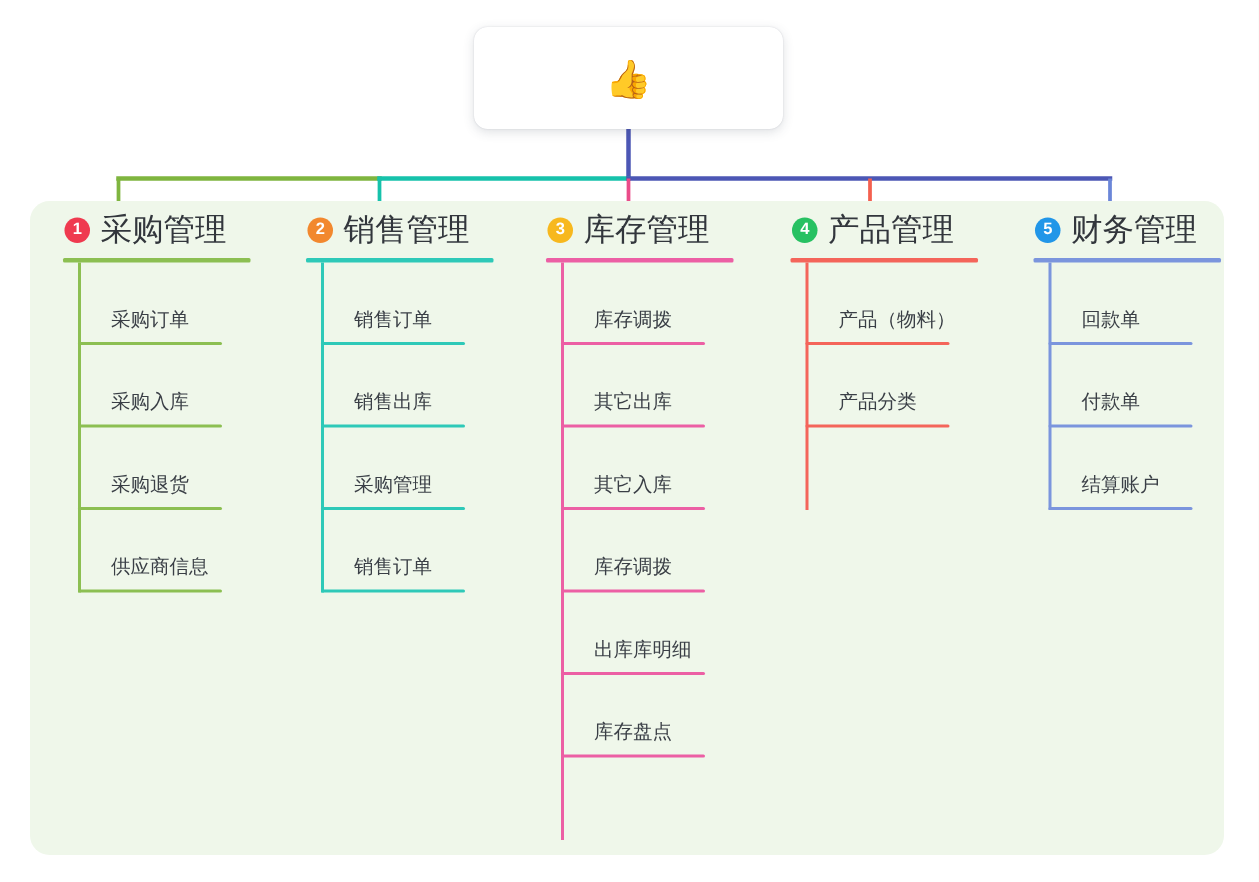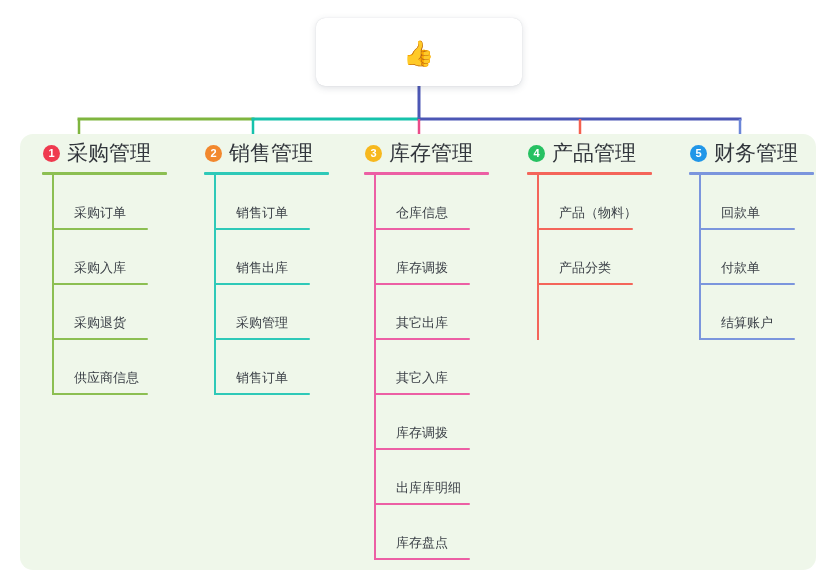--- a/index.html
+++ b/index.html
@@ -232,24 +232,20 @@
       </div>
       <div class="column col-2">
         <div class="col-header">
           <span class="badge" style="background: rgb(247, 184, 30);">3</span>
           <span class="col-title">库存管理</span>
         </div>
         <div class="col-underline" style="background: rgb(236, 95, 164);"></div>
         <div class="items">
           <div class="spine" style="background: rgb(236, 95, 164); height: 385px;"></div>
           <div class="item">
-            <span class="item-label">仓库信息</span>
-            <span class="item-underline" style="background: rgb(236, 95, 164);"></span>
-          </div>
-          <div class="item">
             <span class="item-label">库存调拨</span>
             <span class="item-underline" style="background: rgb(236, 95, 164);"></span>
           </div>
           <div class="item">
             <span class="item-label">其它出库</span>
             <span class="item-underline" style="background: rgb(236, 95, 164);"></span>
           </div>
           <div class="item">
             <span class="item-label">其它入库</span>
             <span class="item-underline" style="background: rgb(236, 95, 164);"></span>

